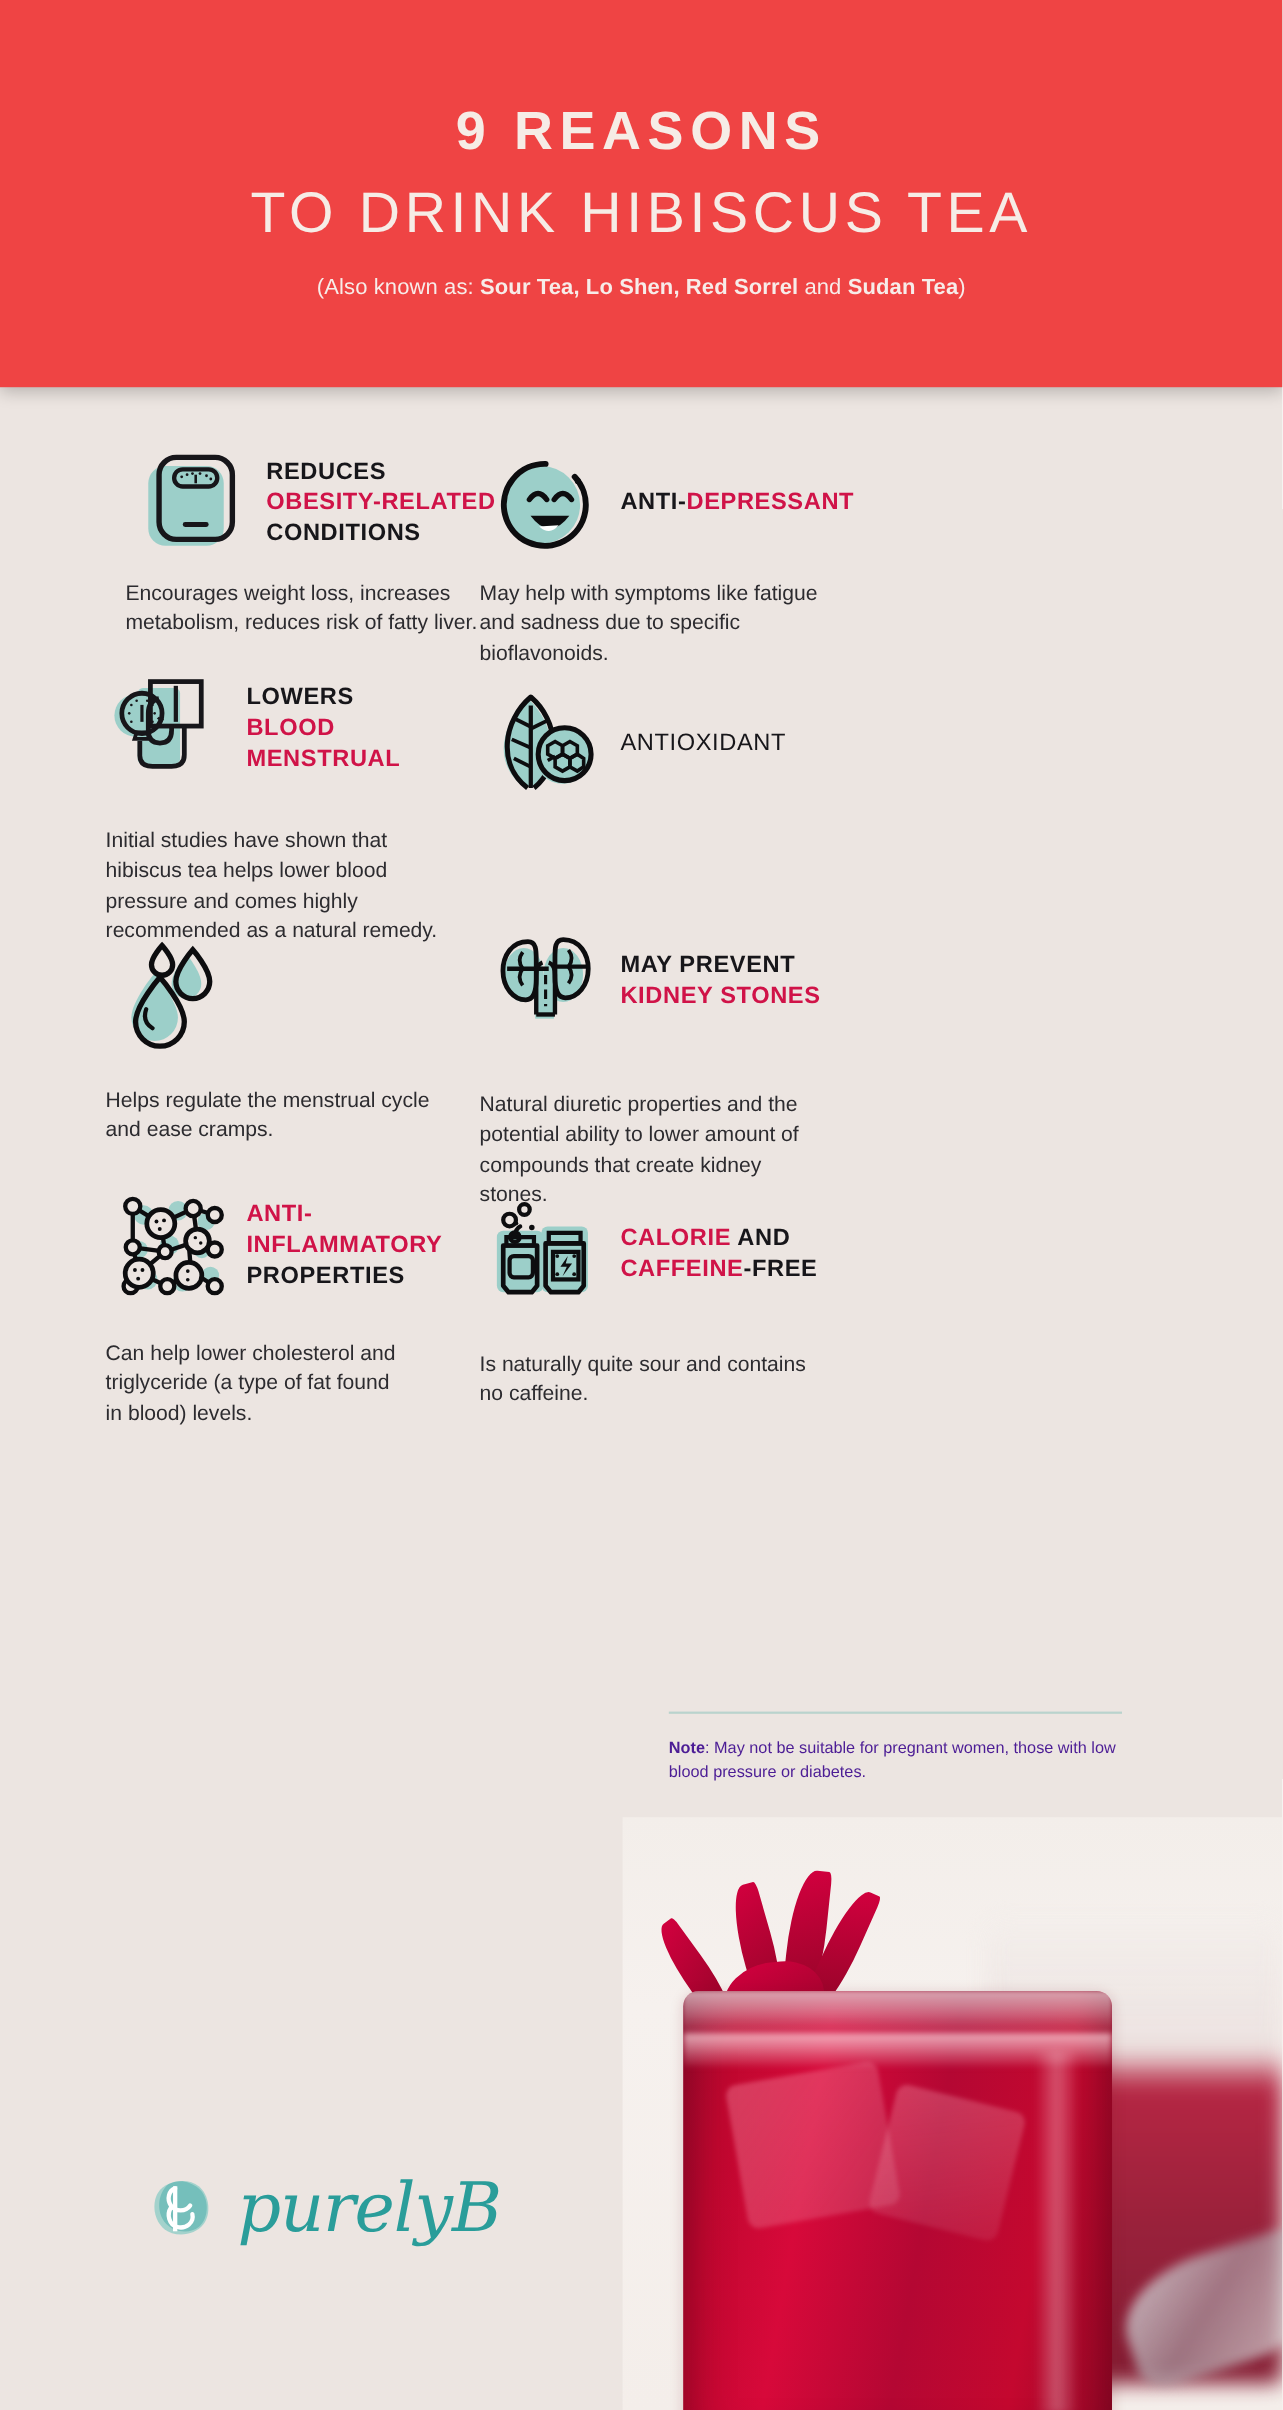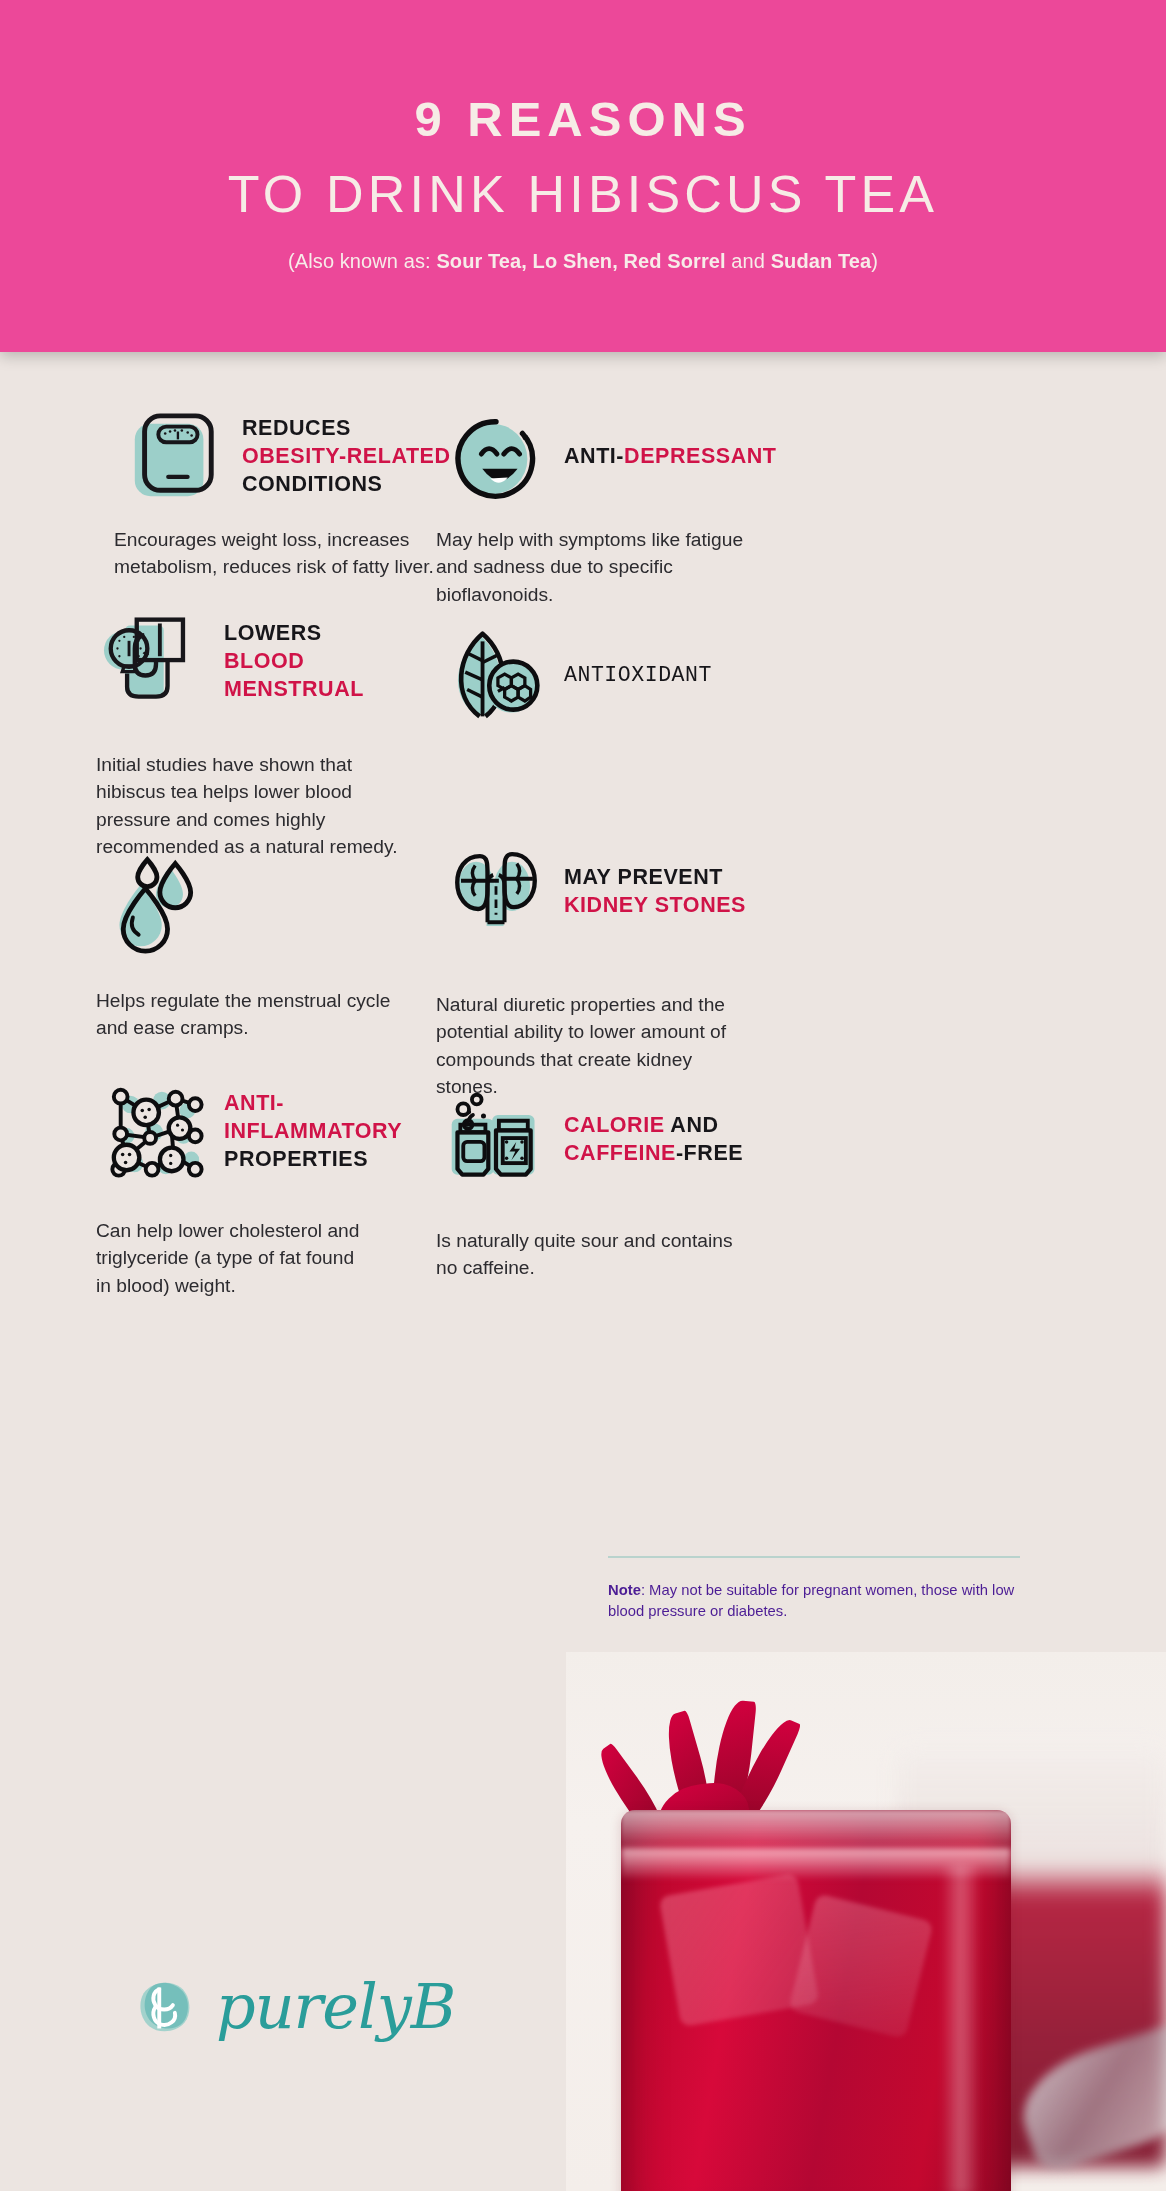--- a/index.html
+++ b/index.html
@@ -18,21 +18,21 @@
     background: #ece5e1;
     overflow: hidden;
   }
 
   
   #header {
     position: absolute;
     left: 0; top: 0;
     width: 1166px;
     height: 352px;
-    background: #ec4899;
+    background: #ef4444;
     z-index: 5;
     box-shadow: 0 4px 14px rgba(0,0,0,0.22);
   }
   #title-1 {
     text-align: center;
     color: #f6ece6;
     font-size: 49px;
     font-weight: bold;
     letter-spacing: 6px;
     margin-top: 95px;
@@ -309,21 +309,21 @@
             <circle cx="70" cy="60" r="25" fill="none" stroke="#0d0d0f" stroke-width="4.8"></circle>
             <g fill="none" stroke="#0d0d0f" stroke-width="3.4">
               <path d="M54 52 l7 -4 l7 4 v8 l-7 4 l-7 -4 z"></path>
               <path d="M68 52 l7 -4 l7 4 v8 l-7 4 l-7 -4 z"></path>
               <path d="M61 64 l7 -4 l7 4 v8 l-7 4 l-7 -4 z"></path>
               <path d="M75 64 l7 -4 l6 4 v8 l-6 4 l-7 -4 z"></path>
               <path d="M54 66 l7 -4"></path>
             </g>
           </svg>
         </div>
-        <div class="heading lt" style="font-weight:normal;font-family:Liberation Mono, monospace;">
+        <div class="heading lt" style="font-weight:normal;">
           <div>ANTIOXIDANT</div>
         </div>
       </div>
     </div>
 
     <div class="item" style="left:96px; top:495px; width:360px;">
       <div class="item-head">
         <div class="icon-wrap">
           <svg width="102" height="104" viewBox="0 0 104 108">
             <path d="M36 36 C36 36 14 62 14 78 a22 22 0 0 0 44 0 C58 62 36 36 36 36 z" fill="#9ccfc9"></path>
@@ -430,21 +430,21 @@
                 <circle cx="67" cy="84" r="1.7"></circle>
             </g>
           </svg>
         </div>
         <div class="heading">
           <div class="hl">ANTI-</div>
           <div class="hl">INFLAMMATORY</div>
           <div>PROPERTIES</div>
         </div>
       </div>
-      <div class="body" style="width:265px; margin-top:30px;">Can help lower cholesterol and triglyceride (a type of fat found in blood) weight.</div>
+      <div class="body" style="width:265px; margin-top:30px;">Can help lower cholesterol and triglyceride (a type of fat found in blood) levels.</div>
     </div>
 
     <div class="item" style="left:436px; top:725px; width:360px;">
       <div class="item-head" style="margin-top:8px;">
         <div class="icon-wrap">
           <svg width="104" height="104" viewBox="0 0 108 104">
             <rect x="8" y="30" width="44" height="58" rx="6" fill="#9ccfc9"></rect>
             <rect x="50" y="26" width="44" height="62" rx="6" fill="#9ccfc9"></rect>
             <circle cx="34" cy="10" r="5" fill="none" stroke="#0d0d0f" stroke-width="4"></circle>
             <circle cx="20" cy="20" r="6" fill="none" stroke="#0d0d0f" stroke-width="4"></circle>

